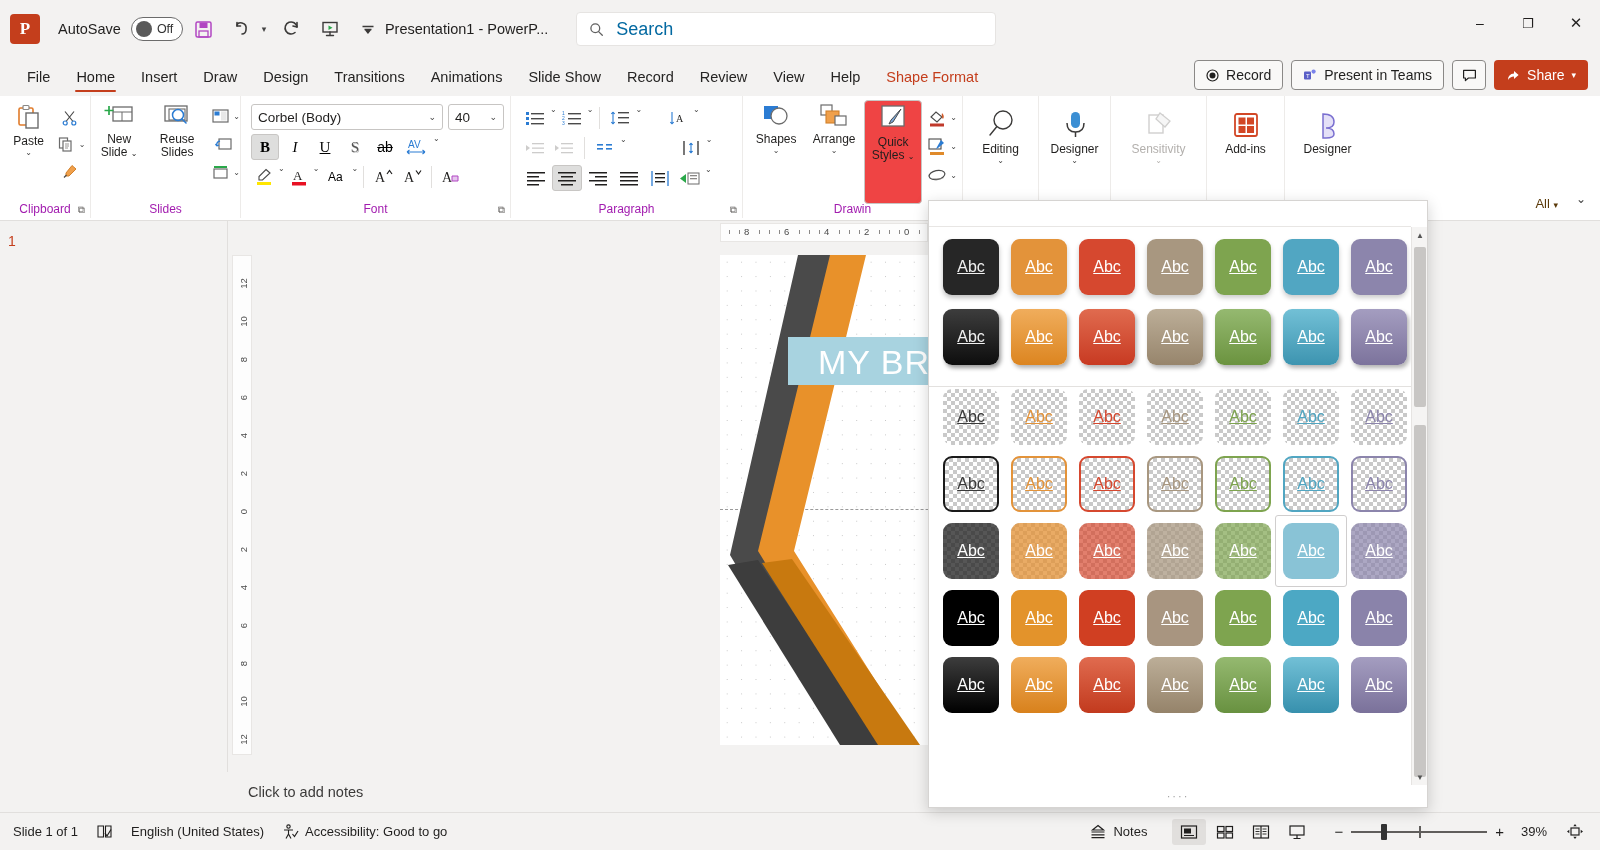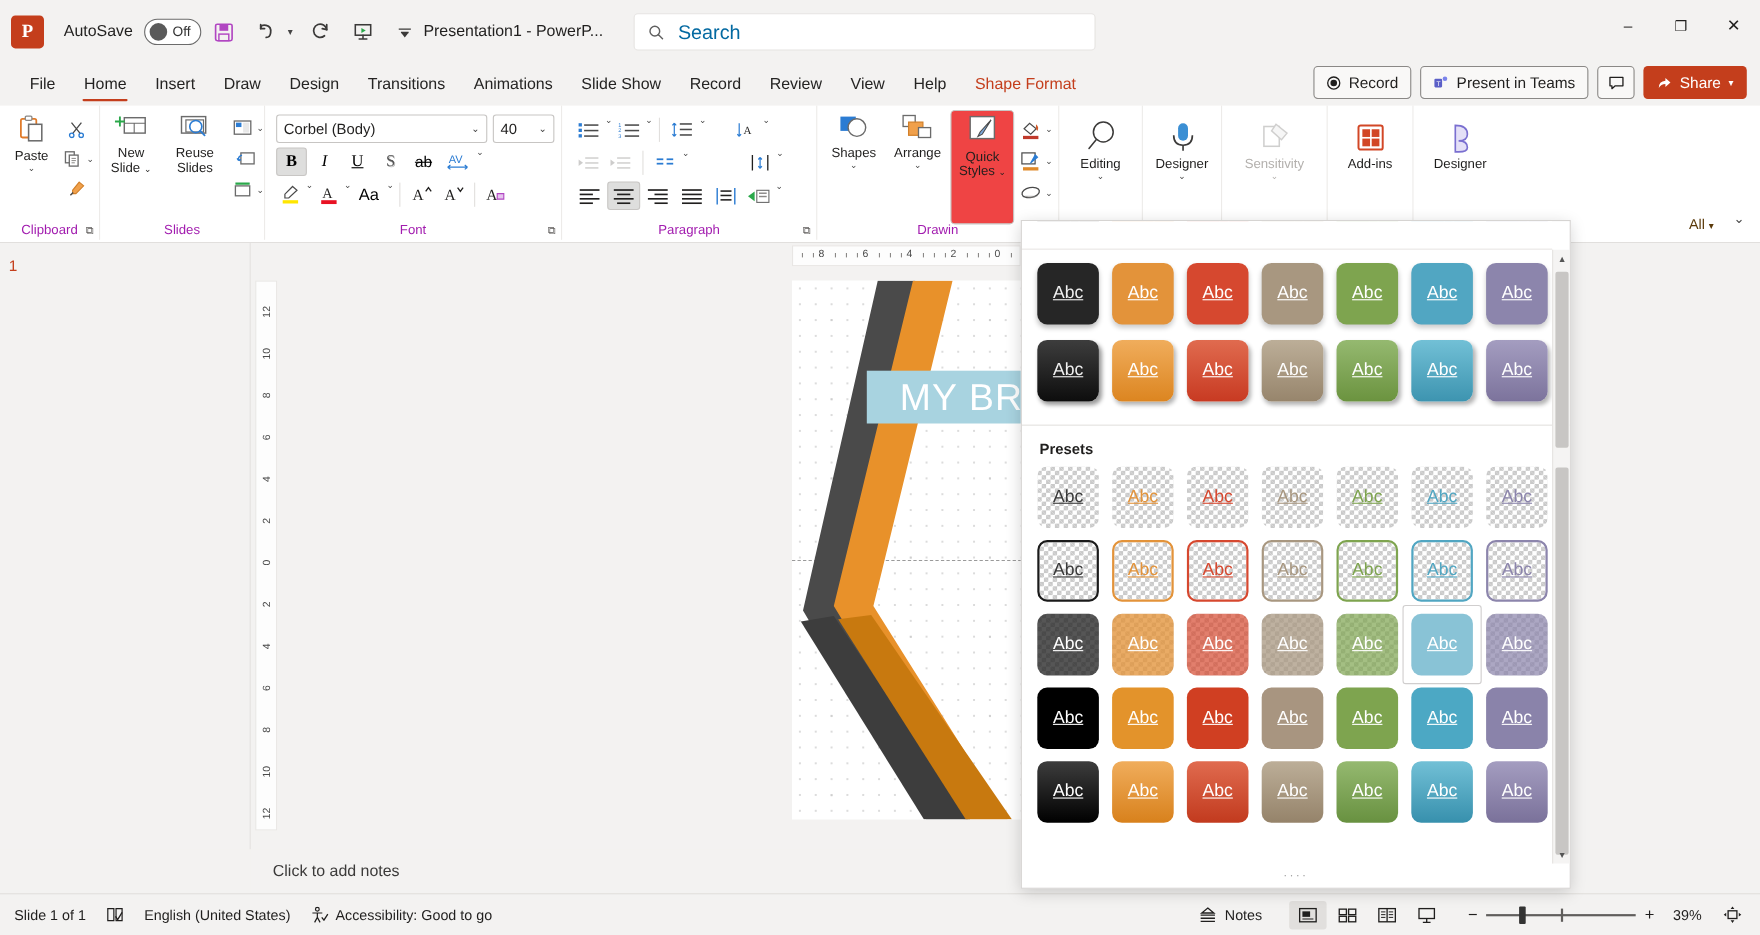--- a/index.html
+++ b/index.html
@@ -549,21 +549,21 @@
           </svg>
         </div>
         <div class="cr">⌄</div>
         <div class="smbtn" style="width:26px">
           <svg width="20" height="20" viewBox="0 0 20 20">
             <text x="4" y="13" font-size="13" fill="#201f1e" font-family="serif">A</text>
             <rect x="3" y="15" width="14" height="3.5" fill="#e81123"></rect>
           </svg>
         </div>
         <div class="cr">⌄</div>
-        <div class="smbtn" style="width:30px;font-size:15px">
+        <div class="smbtn" style="width:30px;font-size:12px">
           <span>Aa</span>
         </div>
         <div class="cr">⌄</div>
         <div style="width:1px;height:22px;background:#e1dfdd;margin:2px 4px"></div>
         <div class="smbtn" style="width:28px">
           <svg width="20" height="20" viewBox="0 0 20 20">
             <text x="2" y="15" font-size="14" fill="#201f1e" font-family="serif">A</text>
             <path d="M14 7 L16.5 3.5 L19 7" fill="none" stroke="#201f1e" stroke-width="1.2"></path>
           </svg>
         </div>
@@ -981,21 +981,20 @@
             </div>
           <div class="qs-cell" style="background:linear-gradient(#a49dc0,#7c739c);color:#fff;box-shadow:2px 3px 4px rgba(0,0,0,.3)">
               <span class="abc">Abc</span>
             </div>
         </div>
       </div>
 
       <div class="divider-line"></div>
 
       <div class="qs-sec">
-        <div class="qs-sec-title">Presets</div>
 
         <div class="qs-row">
           <div class="qs-cell checker" style="color:#3a3a3a">
               <span class="abc">Abc</span>
             </div>
           <div class="qs-cell checker" style="color:#e3933a">
               <span class="abc">Abc</span>
             </div>
           <div class="qs-cell checker" style="color:#d6482f">
               <span class="abc">Abc</span>

